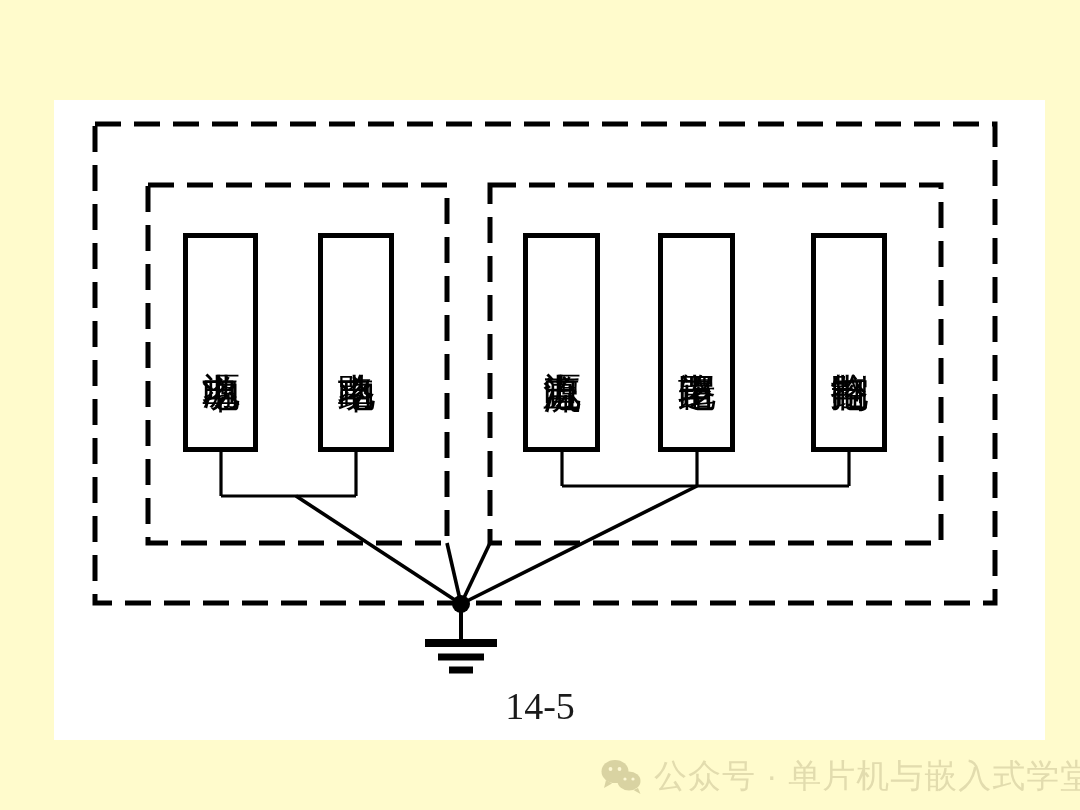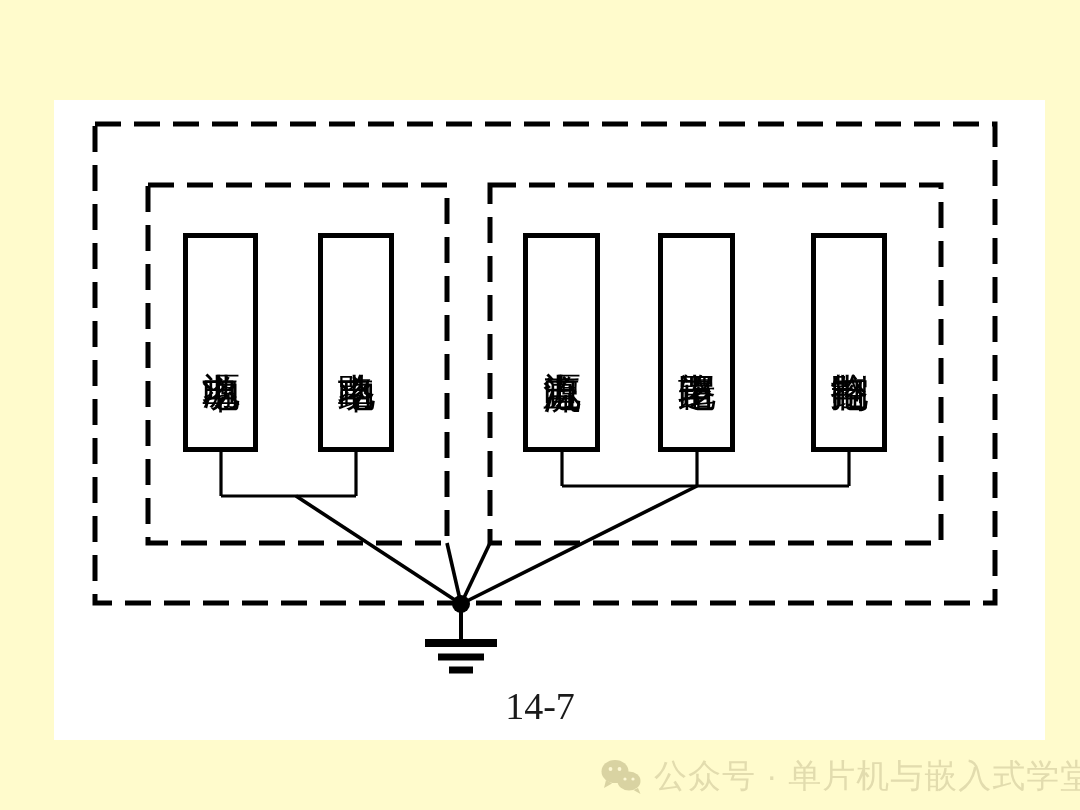--- a/index.html
+++ b/index.html
@@ -139,21 +139,21 @@
   </div>
 
   <div class="block" style="left:658px; top:233px; width:77px; height:219px;">
     <span class="blk-label">逻辑电路</span>
   </div>
 
   <div class="block" style="left:811px; top:233px; width:76px; height:219px;">
     <span class="blk-label">控制电路</span>
   </div>
 
-  <div class="fig-caption">14-7</div>
+  <div class="fig-caption">14-5</div>
 
   <div class="watermark">
     <svg class="wm-icon" viewBox="0 0 44 36">
       <ellipse cx="15" cy="13.5" rx="13.5" ry="11.5" fill="#d9d3a2"></ellipse>
       <polygon points="6,22 4,30 12,25.5" fill="#d9d3a2"></polygon>
       <circle cx="10.5" cy="11" r="1.9" fill="#fdf8d4"></circle>
       <circle cx="19.5" cy="11" r="1.9" fill="#fdf8d4"></circle>
       <ellipse cx="29" cy="23" rx="11.5" ry="9.5" fill="#d9d3a2"></ellipse>
       <polygon points="38,30 40.5,36 33.5,32" fill="#d9d3a2"></polygon>
       <circle cx="25" cy="21" r="1.6" fill="#fdf8d4"></circle>

